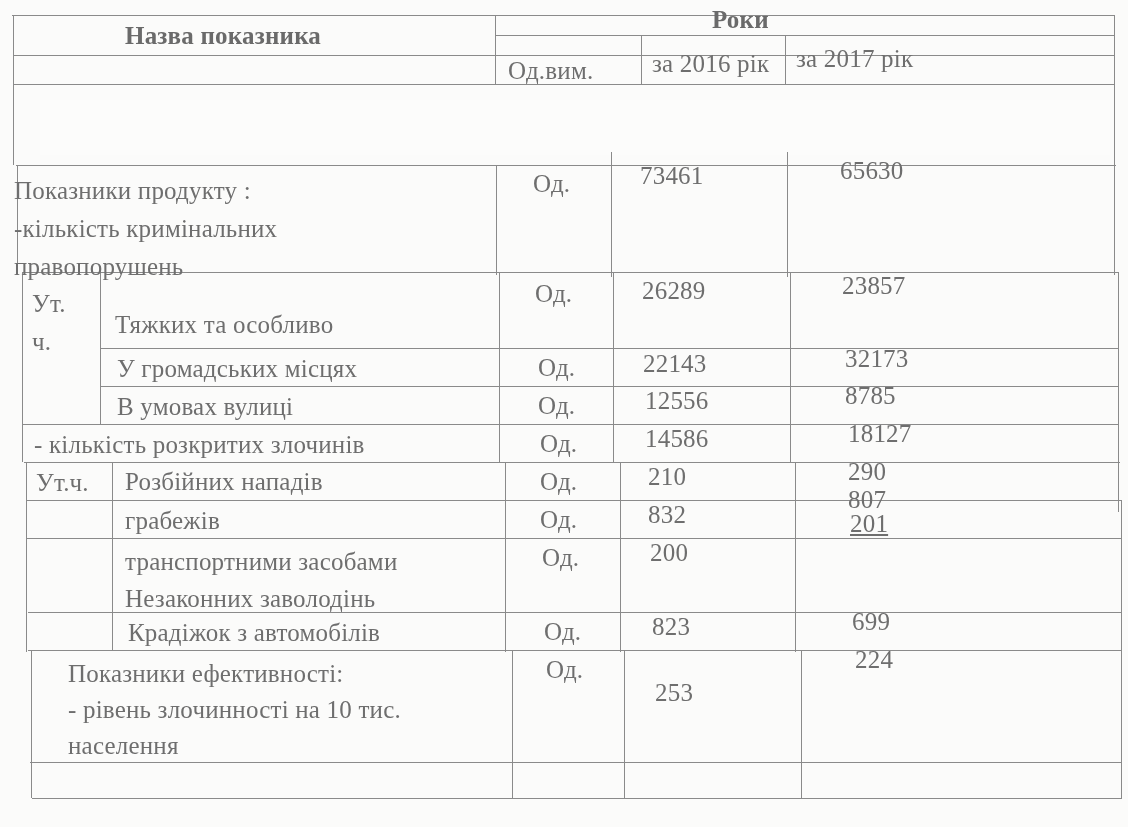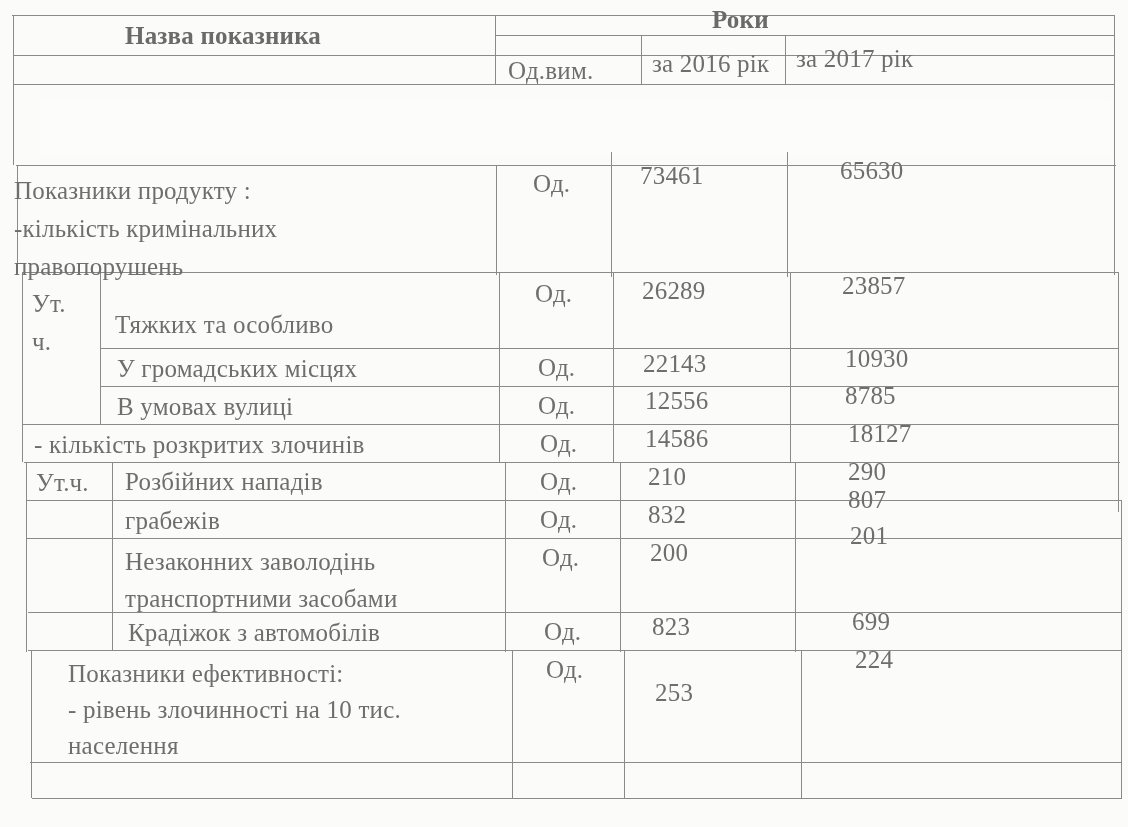--- a/index.html
+++ b/index.html
@@ -97,21 +97,21 @@
     </div>
     <div class="t" style="left:535px;top:278px;">Од.</div>
     <div class="t num" style="left:642px;top:275px;width:140px;">26289</div>
     <div class="t num" style="left:842px;top:270px;width:140px;">23857</div>
   </div>
 
   <div>
     <div class="t" style="left:117px;top:353px;">У громадських місцях</div>
     <div class="t" style="left:538px;top:352px;">Од.</div>
     <div class="t num" style="left:643px;top:348px;width:140px;">22143</div>
-    <div class="t num" style="left:845px;top:343px;width:140px;">10930</div>
+    <div class="t num" style="left:845px;top:343px;width:140px;">32173</div>
   </div>
 
   <div>
     <div class="t" style="left:117px;top:391px;">В умовах вулиці</div>
     <div class="t" style="left:538px;top:390px;">Од.</div>
     <div class="t num" style="left:645px;top:385px;width:140px;">12556</div>
     <div class="t num" style="left:845px;top:380px;width:140px;">8785</div>
   </div>
 
   <div>
@@ -131,26 +131,26 @@
 
   <div>
     <div class="t" style="left:125px;top:505px;">грабежів</div>
     <div class="t" style="left:540px;top:504px;">Од.</div>
     <div class="t num" style="left:648px;top:499px;width:140px;">832</div>
     <div class="t num" style="left:848px;top:484px;width:140px;">807</div>
   </div>
 
   <div>
     <div class="t" style="left:125px;top:543px;line-height:37px;">
+      <div>транспортними засобами</div>
       <div>Незаконних заволодінь</div>
-      <div>транспортними засобами</div>
     </div>
     <div class="t" style="left:542px;top:542px;">Од.</div>
     <div class="t num" style="left:650px;top:537px;width:140px;">200</div>
-    <div class="t num" style="left:850px;top:520px;width:140px;">201</div>
+    <div class="t num" style="left:850px;top:508px;width:140px;text-decoration:underline;">201</div>
   </div>
 
   <div>
     <div class="t" style="left:128px;top:617px;">Крадіжок з автомобілів</div>
     <div class="t" style="left:544px;top:616px;">Од.</div>
     <div class="t num" style="left:652px;top:611px;width:140px;">823</div>
     <div class="t num" style="left:852px;top:606px;width:140px;">699</div>
   </div>
 
   <div>

